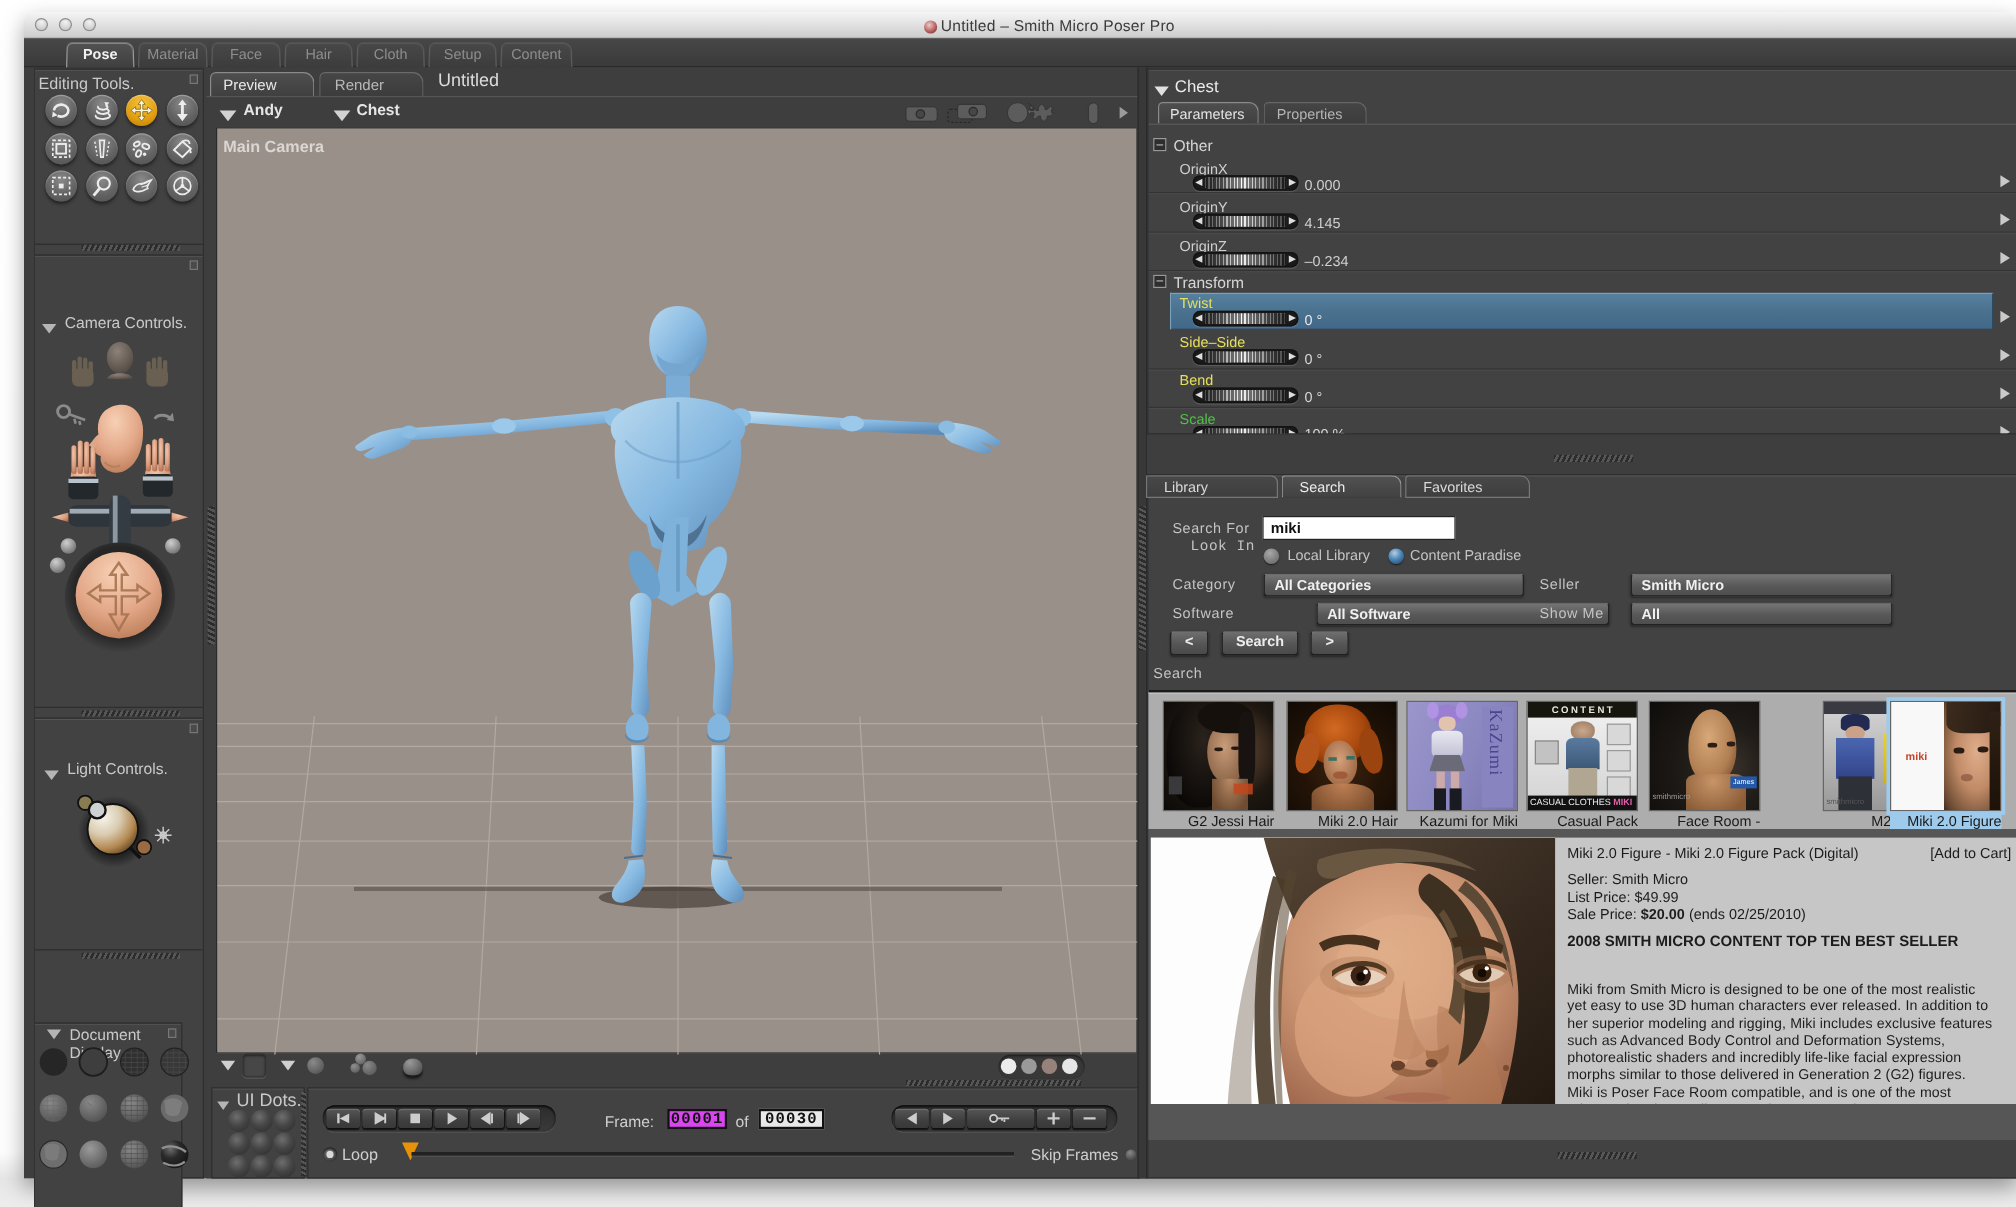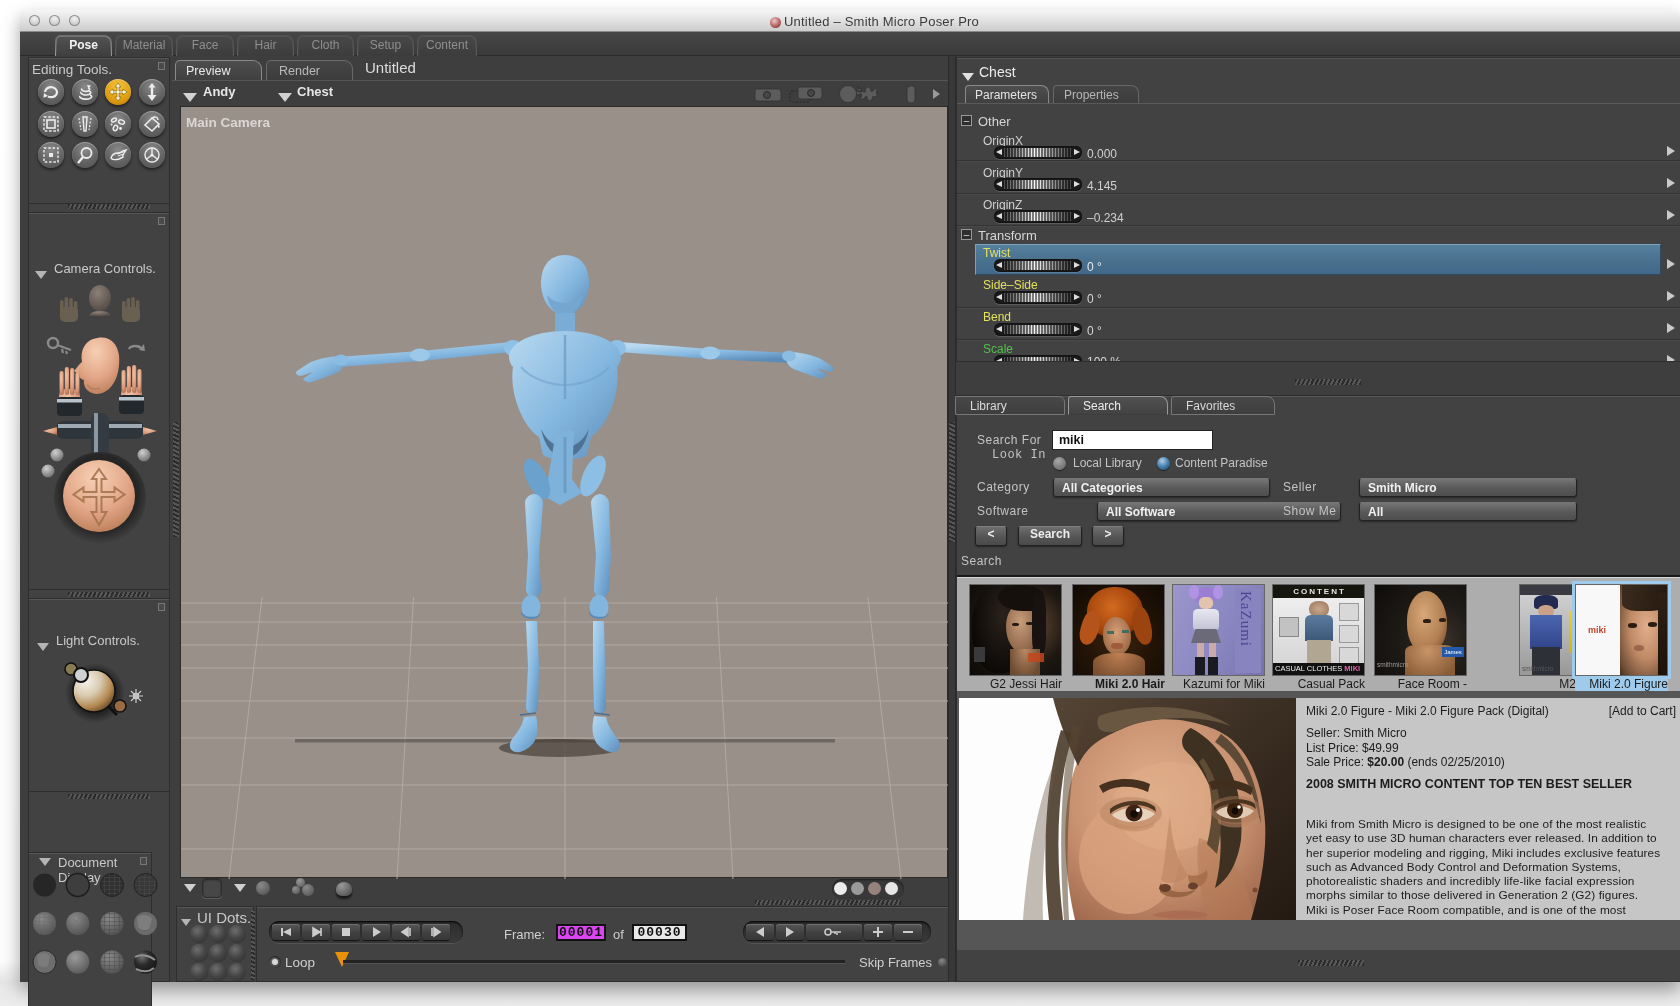--- a/index.html
+++ b/index.html
@@ -695,21 +695,21 @@
           <div class="abs" style="left:28px;top:0px;width:46px;height:26px;background:#15100b;border-radius:50% 50% 20% 60%;"></div>
           <div class="abs" style="left:62px;top:8px;width:14px;height:62px;background:#181310;border-radius:30%;"></div>
           <div class="abs" style="left:42px;top:38px;width:7px;height:3px;background:#241812;border-radius:40%;"></div>
           <div class="abs" style="left:56px;top:37px;width:7px;height:3px;background:#241812;border-radius:40%;"></div>
           <div class="abs" style="left:40px;top:64px;width:30px;height:26px;background:radial-gradient(ellipse at 50% 0%,#b88a66,#6e4c32 80%);"></div>
           <div class="abs" style="left:58px;top:68px;width:16px;height:9px;background:#c2471c;opacity:0.85;"></div>
           <div class="abs" style="left:4px;top:62px;width:11px;height:15px;background:#3a3a3c;"></div>
         </div>
               <div class="tcap">G2 Jessi Hair</div>
             </div>
-        <div class="thumb" style="left:115px;font-weight:bold;">
+        <div class="thumb" style="left:115px;">
               <div class="timg" style="background:radial-gradient(circle at 50% 60%, #3c2310 0%, #241407 45%, #100a04 100%);">
           <div class="abs" style="left:14px;top:2px;width:56px;height:50px;background:radial-gradient(ellipse at 45% 40%,#d26a20,#a8480e 55%,#642a05 90%);border-radius:50% 50% 55% 45%;"></div>
           <div class="abs" style="left:8px;top:26px;width:18px;height:34px;background:#b5541a;border-radius:40% 60% 50% 50%;transform:rotate(18deg);"></div>
           <div class="abs" style="left:60px;top:22px;width:18px;height:38px;background:#9c4410;border-radius:60% 40% 50% 50%;transform:rotate(-14deg);"></div>
           <div class="abs" style="left:30px;top:32px;width:28px;height:38px;background:radial-gradient(ellipse at 48% 42%,#d6a078,#966240 85%);border-radius:46% 54% 48% 52%;"></div>
           <div class="abs" style="left:34px;top:46px;width:7px;height:3px;background:#3e6e60;"></div>
                 <div class="abs" style="left:49px;top:45px;width:7px;height:3px;background:#3e6e60;"></div>
           <div class="abs" style="left:38px;top:58px;width:12px;height:6px;background:#a05c3a;border-radius:40%;"></div>
           <div class="abs" style="left:20px;top:68px;width:52px;height:24px;background:radial-gradient(ellipse at 50% 0%,#c08054,#7a4e2e 85%);border-radius:40% 40% 0 0;"></div>
         </div>

